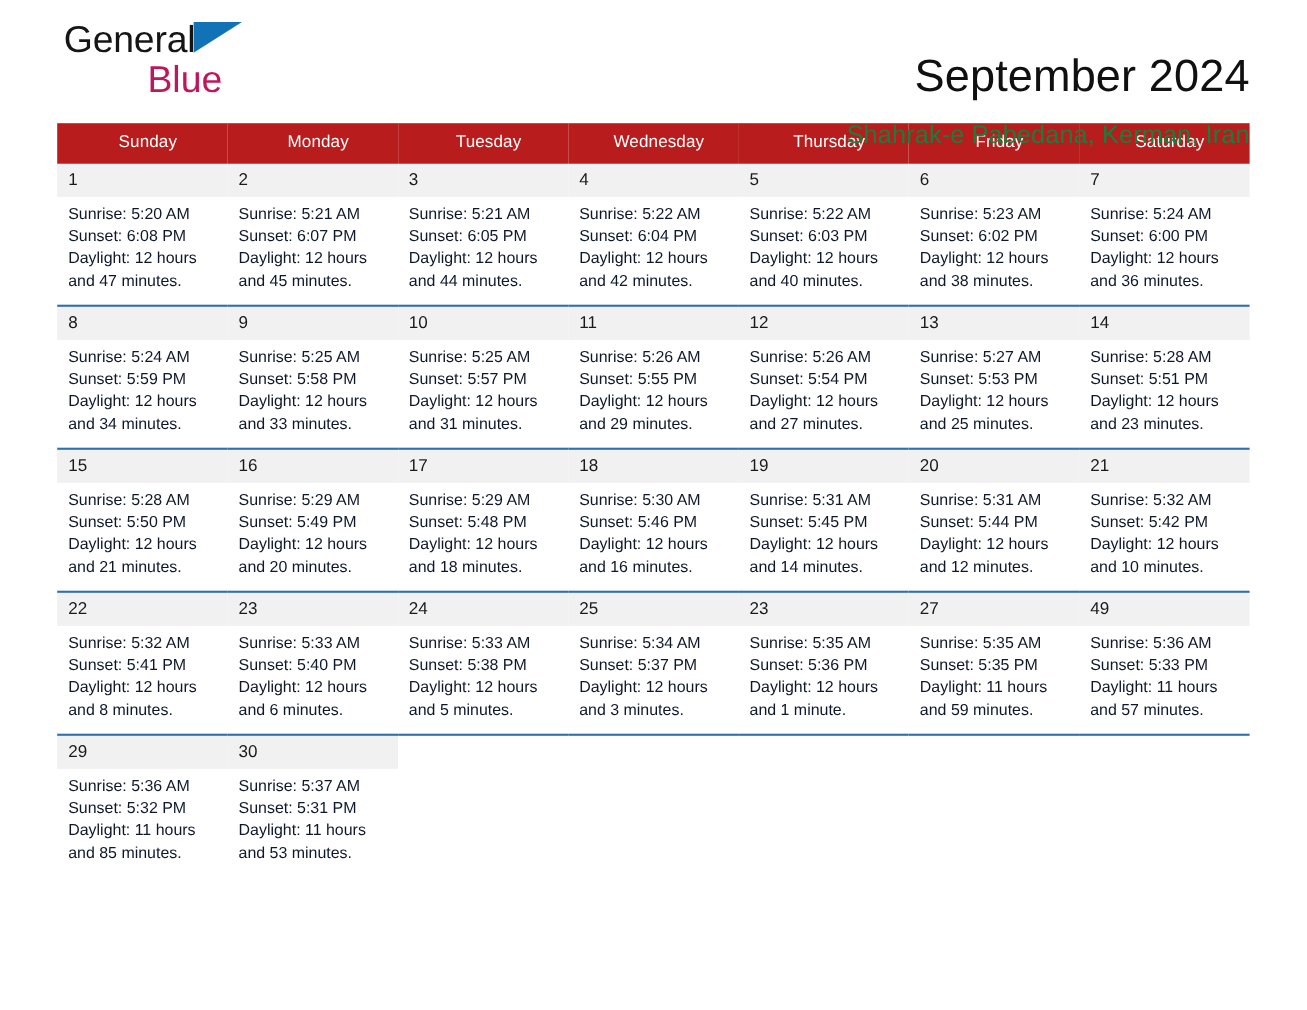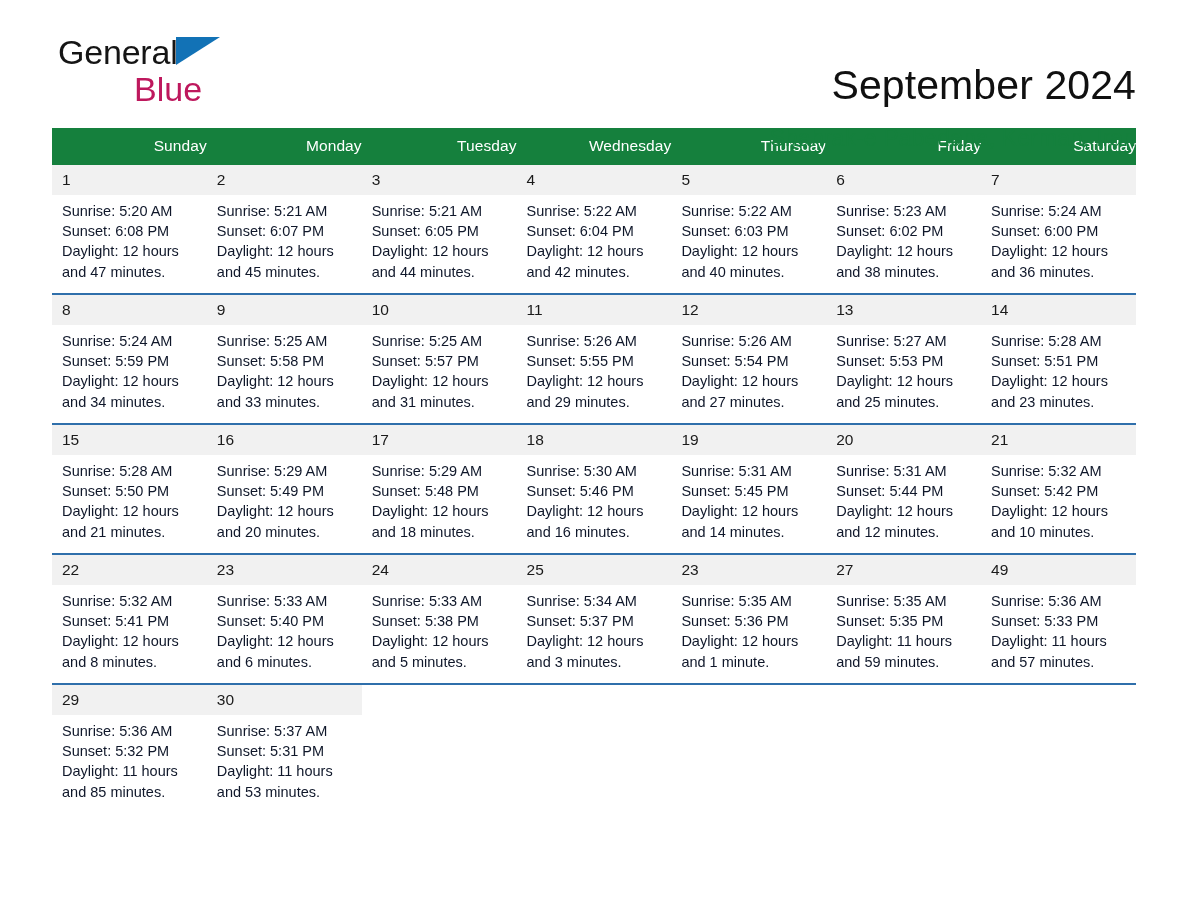--- a/index.html
+++ b/index.html
@@ -13,21 +13,21 @@
     height: 918px;
     font-family: "Liberation Sans", sans-serif;
     color: #1a1a1a;
     -webkit-font-smoothing: antialiased;
   }
   .page {
     position: relative;
     width: 1188px;
     height: 918px;
     box-sizing: border-box;
-    padding: 16px 52px;
+    padding: 0 52px;
   }
 
   
   .masthead {
     position: relative;
     height: 112px;
   }
   .brand {
     position: absolute;
     left: 6px;
@@ -90,25 +90,25 @@
 
   
   .calendar {
     width: 1084px;
     border-collapse: collapse;
     table-layout: fixed;
   }
   .calendar col { width: 154.85px; }
 
   thead th {
-    background: #15803d;
+    background: #b91c1c;
     color: #ffffff;
     font-size: 15.5px;
     font-weight: normal;
-    text-align: right;
+    text-align: center;
     padding: 8px 0 9px 10px;
     height: 20px;
     letter-spacing: 0.1px;
   }
 
   tbody td {
     vertical-align: top;
     padding: 0;
     border-top: 2px solid #2f6fab;
     background: #ffffff;

